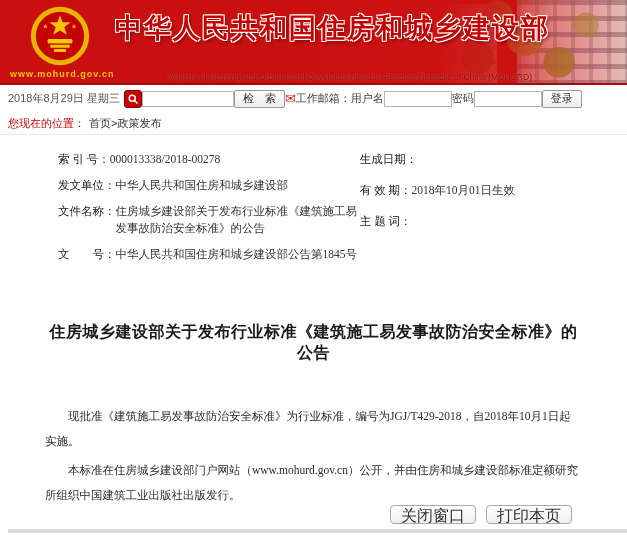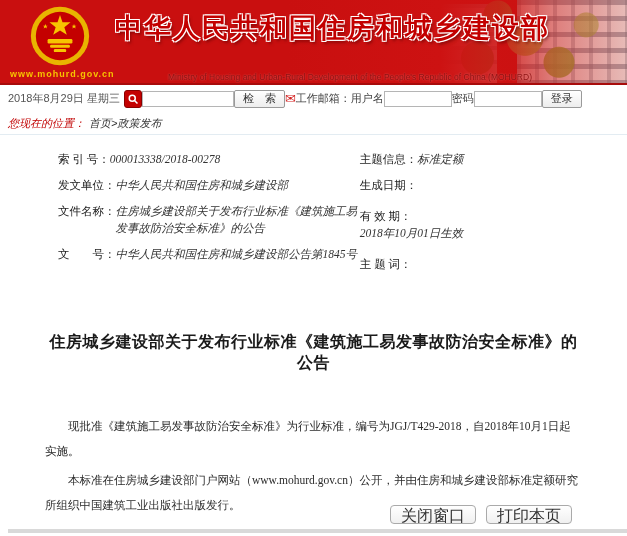--- a/index.html
+++ b/index.html
@@ -48,32 +48,32 @@
     border-radius:3px; display:inline-flex; align-items:center; justify-content:center; }
   .search-icon svg { width:12px; height:12px; }
   .tb-input { height:16px; border:1px solid #b5b5b5; background:#fff; width:92px; font-size:10px; padding:0 3px; }
   .tb-input.small { width:68px; }
   .tb-btn { height:18px; border:1px solid #9a9a9a; background:linear-gradient(#ffffff,#ededed);
     font-size:11px; color:#333; padding:0 8px; border-radius:2px; cursor:pointer; }
   .mail-icon { color:#d42222; font-size:13px; line-height:1; }
 
   
   .breadcrumb { height:23px; display:flex; align-items:center; padding:0 8px; font-size:11px;
-    border-bottom:1px solid #e3ecf2;font-style:italic; }
+    border-bottom:1px solid #e3ecf2; }
   .crumb-label { color:#c00000; margin-right:4px; }
   .crumb-path { color:#333; }
 
   
   .meta { display:grid; grid-template-columns:56% 44%; padding:16px 30px 10px 58px;
     font-family:"Liberation Serif", serif; font-size:11.5px; color:#333; }
   .meta-row { display:flex; margin-bottom:9px; line-height:17px; }
   .meta-label { flex:0 0 auto; white-space:pre; color:#222; }
-  .meta-value { color:#333;font-style:italic; }
+  .meta-value { color:#333; }
   .mcol-right .meta-row { margin-bottom:9px; }
-  .mcol-right .meta-row.gap { margin-top:14px;flex-direction:column; }
+  .mcol-right .meta-row.gap { margin-top:14px; }
 
   
   .doc { padding:28px 45px 0 45px; font-family:"Liberation Serif", serif; color:#222; }
   .doc-title { text-align:center; font-size:16px; font-weight:bold; letter-spacing:.5px;
     margin-top:12px; margin-bottom:40px; color:#1a1a1a; }
   .doc p { font-size:11.5px; line-height:25px; text-indent:2em; color:#2b2b2b; margin-bottom:4px; }
 
   
   .footer-actions { position:absolute; left:0; top:505px; width:100%; display:flex; gap:10px;
     padding-left:390px; }
@@ -151,24 +151,20 @@
         <span class="meta-label">文件名称：</span>
         <span class="meta-value">住房城乡建设部关于发布行业标准《建筑施工易发事故防治安全标准》的公告</span>
       </div>
       <div class="meta-row">
         <span class="meta-label">文　　号：</span>
         <span class="meta-value">中华人民共和国住房和城乡建设部公告第1845号</span>
       </div>
     </div>
     <div class="mcol-right">
       <div class="meta-row">
-        <span class="meta-label">主题信息：</span>
-        <span class="meta-value">标准定额</span>
-      </div>
-      <div class="meta-row">
         <span class="meta-label">生成日期：</span>
       </div>
       <div class="meta-row gap">
         <span class="meta-label">有 效 期：</span>
         <span class="meta-value">2018年10月01日生效</span>
       </div>
       <div class="meta-row gap">
         <span class="meta-label">主 题 词：</span>
         <span class="meta-value"></span>
       </div>

